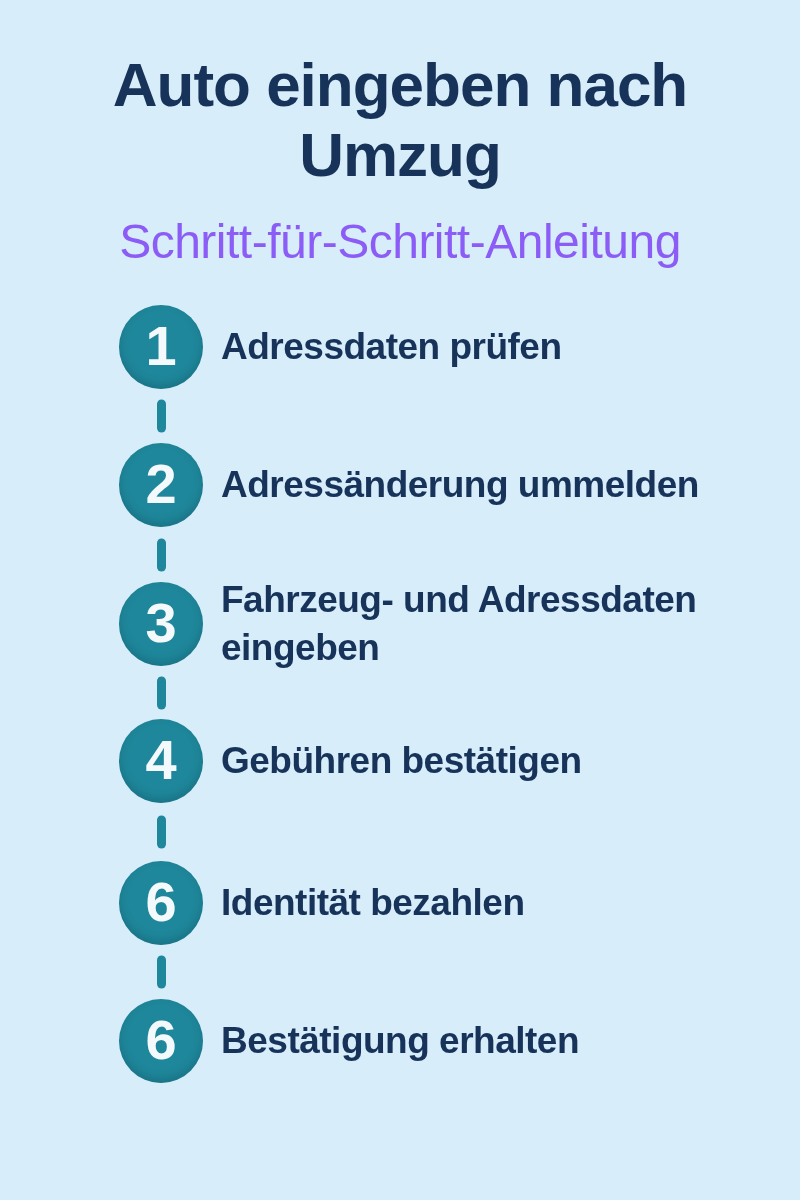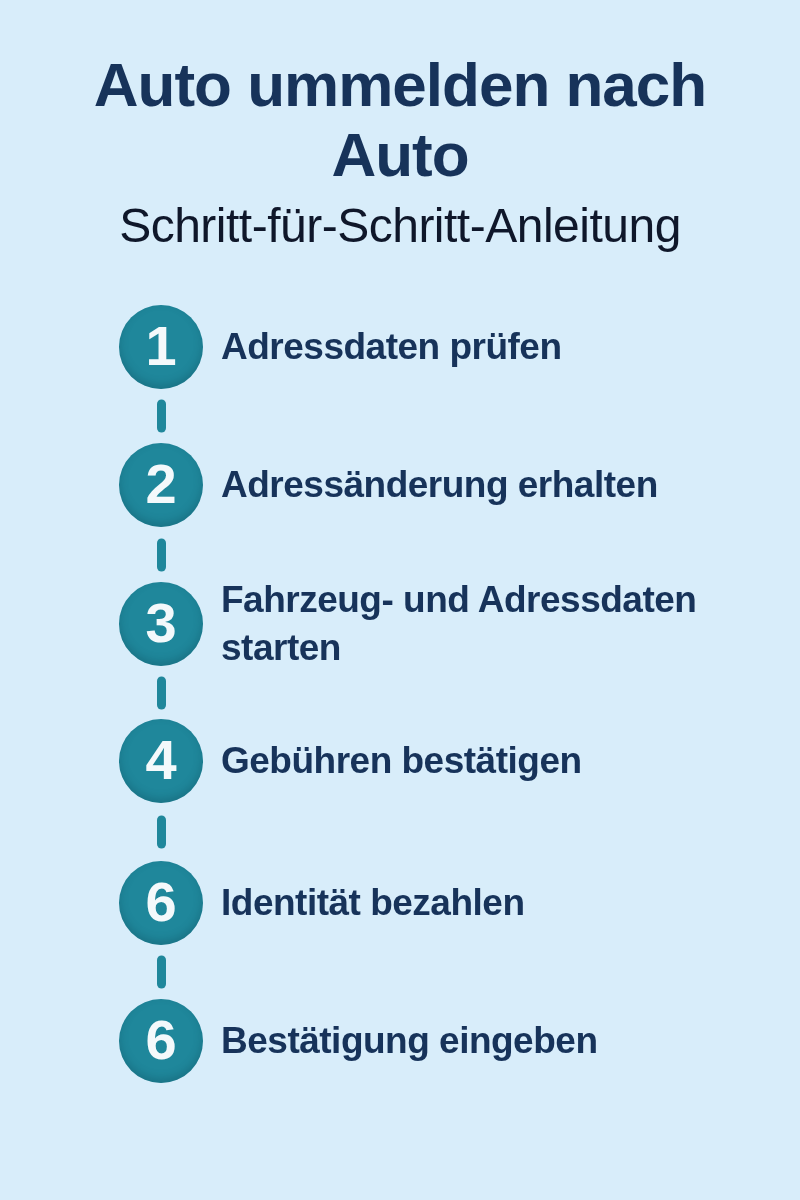--- a/index.html
+++ b/index.html
@@ -25,27 +25,27 @@
   .title {
     margin: 0 auto;
     max-width: 700px;
     font-size: 62px;
     line-height: 1.13;
     font-weight: 700;
     letter-spacing: -1px;
     color: #17335a;
   }
   .subtitle {
-    margin: 10px auto 0 auto;
+    margin: 26px auto 0 auto;
     max-width: 760px;
     font-size: 48px;
     line-height: 1.1;
     font-weight: 400;
     letter-spacing: -0.5px;
-    color: #0f172a;
+    color: #8b5cf6;
   }
   .steps {
     position: absolute;
     inset: 0;
   }
   .step-row {
     position: absolute;
     left: 119px;
     transform: translateY(-50%);
     display: flex;
@@ -99,49 +99,49 @@
   .conn-3 { top: 693px; }
   .conn-4 { top: 832px; }
   .conn-5 { top: 972px; }
 </style>
 </head>
 <body>
 
 <div class="canvas">
 
   <div class="header">
-    <h1 class="title">Auto ummelden nach Auto</h1>
+    <h1 class="title">Auto eingeben nach Umzug</h1>
     <h2 class="subtitle">Schritt-für-Schritt-Anleitung</h2>
   </div>
 
   <div class="steps">
 
     <div class="step-row row-1">
       <div class="step-circle">
         <span class="step-number">1</span>
       </div>
       <div class="step-label">Adressdaten prüfen</div>
     </div>
 
     <div class="connector conn-1"></div>
 
     <div class="step-row row-2">
       <div class="step-circle">
         <span class="step-number">2</span>
       </div>
-      <div class="step-label">Adressänderung erhalten</div>
+      <div class="step-label">Adressänderung ummelden</div>
     </div>
 
     <div class="connector conn-2"></div>
 
     <div class="step-row row-3">
       <div class="step-circle">
         <span class="step-number">3</span>
       </div>
-      <div class="step-label">Fahrzeug- und Adressdaten starten</div>
+      <div class="step-label">Fahrzeug- und Adressdaten eingeben</div>
     </div>
 
     <div class="connector conn-3"></div>
 
     <div class="step-row row-4">
       <div class="step-circle">
         <span class="step-number">4</span>
       </div>
       <div class="step-label">Gebühren bestätigen</div>
     </div>
@@ -154,17 +154,17 @@
       </div>
       <div class="step-label">Identität bezahlen</div>
     </div>
 
     <div class="connector conn-5"></div>
 
     <div class="step-row row-6">
       <div class="step-circle">
         <span class="step-number">6</span>
       </div>
-      <div class="step-label">Bestätigung eingeben</div>
+      <div class="step-label">Bestätigung erhalten</div>
     </div>
 
   </div>
 </div>
 
 </body></html>

